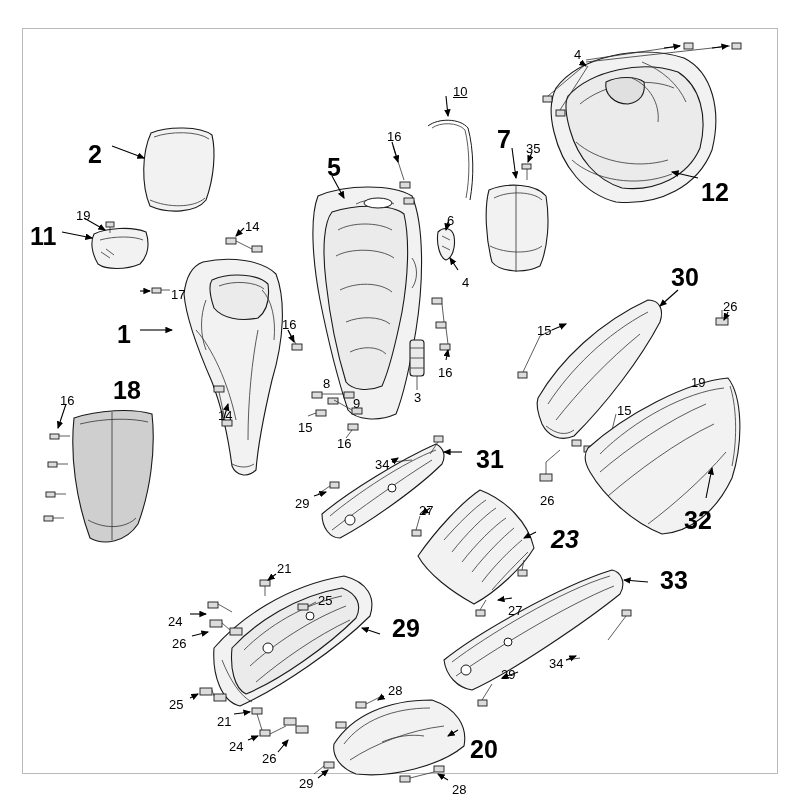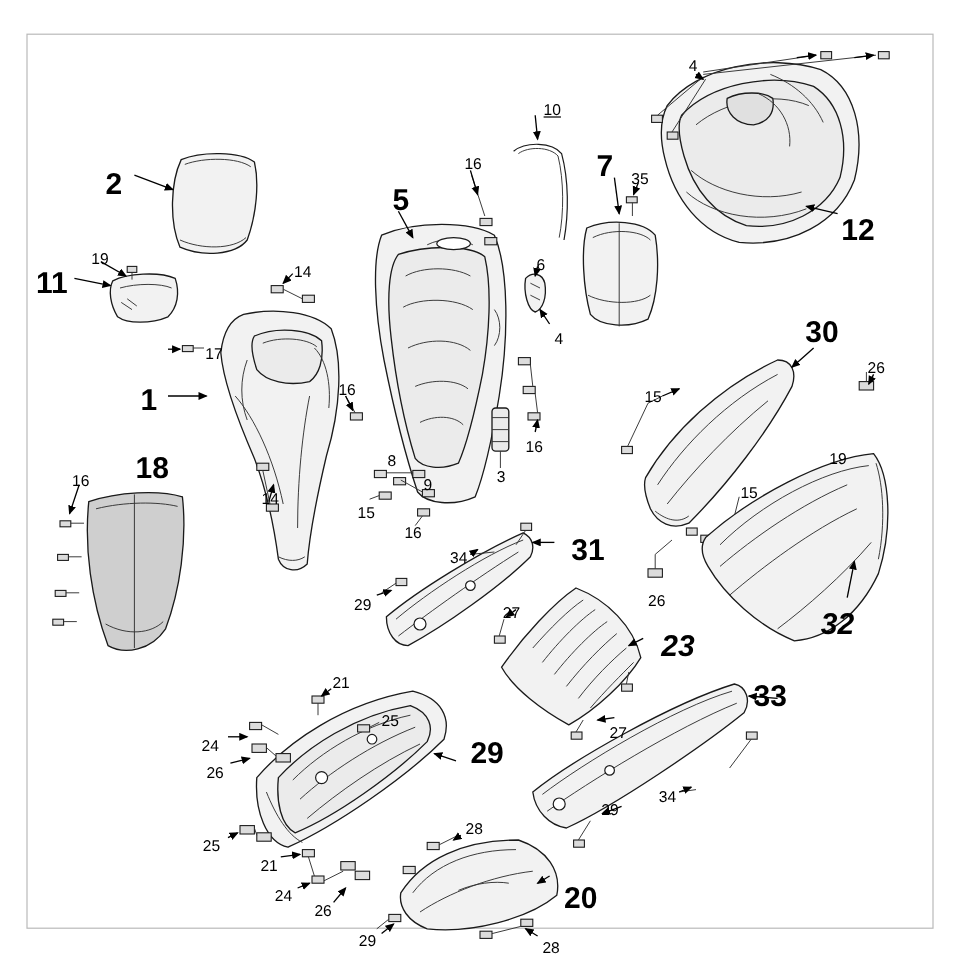--- a/index.html
+++ b/index.html
@@ -415,22 +415,22 @@
   <div class="label big" style="left:88px;  top:142px;">2</div>
   <div class="label big" style="left:30px;  top:224px;">11</div>
   <div class="label big" style="left:117px; top:322px;">1</div>
   <div class="label big" style="left:94px;  top:378px;margin-left:19px;">18</div>
   <div class="label big" style="left:327px; top:155px;">5</div>
   <div class="label big" style="left:497px; top:127px;">7</div>
   <div class="label big" style="left:701px; top:180px;">12</div>
   <div class="label big" style="left:671px; top:265px;">30</div>
   <div class="label big" style="left:476px; top:447px;">31</div>
   <div class="label big" style="left:551px; top:527px;font-style:italic;">23</div>
-  <div class="label big" style="left:684px; top:508px;font-style:italic;">32</div>
-  <div class="label big" style="left:628px; top:568px;">33</div>
+  <div class="label big" style="left:684px; top:508px;">32</div>
+  <div class="label big" style="left:660px; top:568px;">33</div>
   <div class="label big" style="left:392px; top:616px;">29</div>
   <div class="label big" style="left:470px; top:725px;margin-top:12px;">20</div>
 
   <div class="label small" style="left:574px; top:48px;">4</div>
   <div class="label small" style="left:453px; top:85px;text-decoration:underline;">10</div>
   <div class="label small" style="left:387px; top:130px;">16</div>
   <div class="label small" style="left:526px; top:142px;">35</div>
   <div class="label small" style="left:76px;  top:209px;">19</div>
   <div class="label small" style="left:245px; top:220px;">14</div>
   <div class="label small" style="left:447px; top:214px;">6</div>

